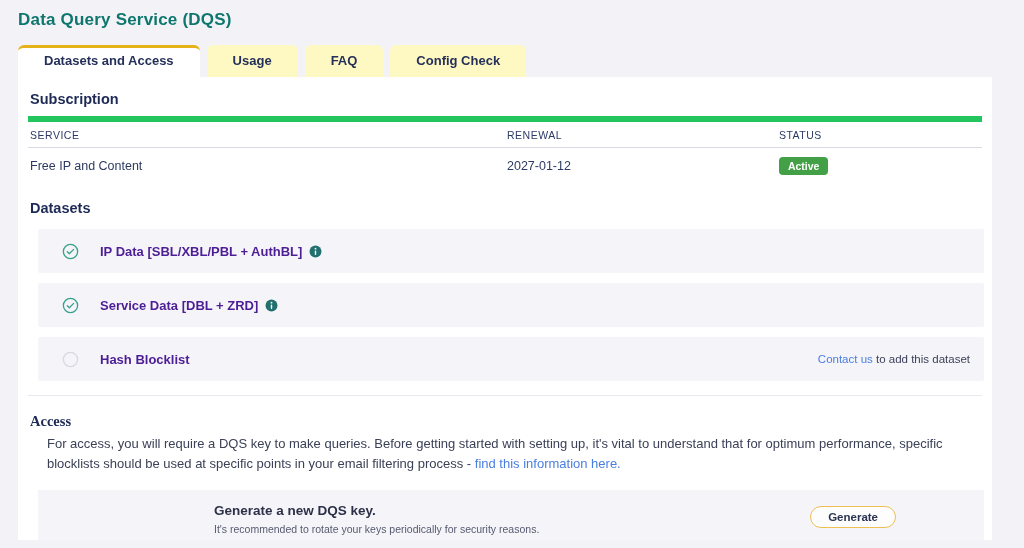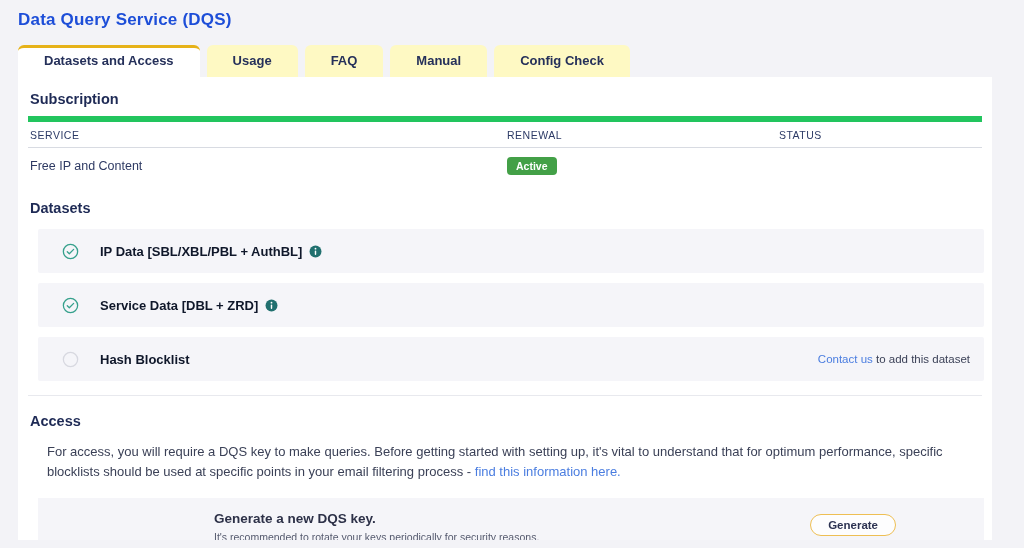--- a/index.html
+++ b/index.html
@@ -5,21 +5,21 @@
   * { box-sizing: border-box; margin: 0; padding: 0; }
   html, body {
     width: 1024px; height: 548px; overflow: hidden;
     background: #f3f3f7;
     font-family: "Liberation Sans", sans-serif;
     color: #2e3a63;
   }
   
   .page-title {
     padding: 10px 0 0 18px;
-    font-size: 17px; font-weight: 700; color: #1d4ed8; letter-spacing: .2px;
+    font-size: 17px; font-weight: 700; color: #0f766e; letter-spacing: .2px;
   }
   
   .tab-bar {
     display: flex; align-items: flex-end; gap: 7px;
     padding-left: 18px; margin-top: 15px;
   }
   .tab {
     background: #fef9c3;
     border-radius: 6px 6px 0 0;
     padding: 8px 26px 9px;
@@ -71,29 +71,29 @@
   .ds-row {
     margin: 0 8px 10px 20px;
     background: #f5f5f9;
     height: 44px; border-radius: 2px;
     display: flex; align-items: center;
     cursor: pointer;
   }
   .ds-icon { margin-left: 24px; width: 17px; height: 17px; flex: 0 0 auto; }
   .ds-label {
     margin-left: 21px;
-    font-size: 13px; font-weight: 700; color: #0f172a;
+    font-size: 13px; font-weight: 700; color: #4c1d95;
     display: flex; align-items: center; gap: 7px;
   }
   .info-icon { width: 13px; height: 13px; cursor: pointer; }
   .ds-action { margin-left: auto; margin-right: 14px; font-size: 11.5px; color: #3c4258; }
   .link { color: #4a7de0; text-decoration: none; cursor: pointer; }
   
   .divider { border-top: 1px solid #e8e9ee; margin: 14px 10px 0; }
-  .access-heading { margin-top: 17px; margin-bottom: 13px; }
+  .access-heading { margin-top: 17px; margin-bottom: 4px; font-family: Liberation Serif, serif; }
   .access-para {
     margin: 0 30px 17px 29px;
     font-size: 13px; line-height: 1.5; color: #3b4157;
   }
   .key-row {
     margin: 4px 8px 0 20px;
     background: #f5f5f9;
     padding: 13px 0 17px;
     display: flex; align-items: flex-start;
     border-bottom: 1px solid #e4e5eb;
@@ -114,35 +114,35 @@
 </style>
 </head>
 <body>
 
 <div class="page-title">Data Query Service (DQS)</div>
 
 <div class="tab-bar">
   <div class="tab active">Datasets and Access</div>
   <div class="tab">Usage</div>
   <div class="tab">FAQ</div>
-  <div class="tab">Manual</div>
   <div class="tab">Config Check</div>
 </div>
 
 <div class="card">
 
   <div class="section-heading">Subscription</div>
   <div class="sub-table">
     <div class="t-head">
       <div>SERVICE</div>
       <div>RENEWAL</div>
       <div>STATUS</div>
     </div>
     <div class="t-row">
       <div>Free IP and Content</div>
+      <div>2027-01-12</div>
       <div>
         <span class="badge">Active</span>
       </div>
     </div>
   </div>
 
   <div class="section-heading datasets-heading">Datasets</div>
 
   <div class="ds-row">
     <svg class="ds-icon" viewBox="0 0 20 20">

